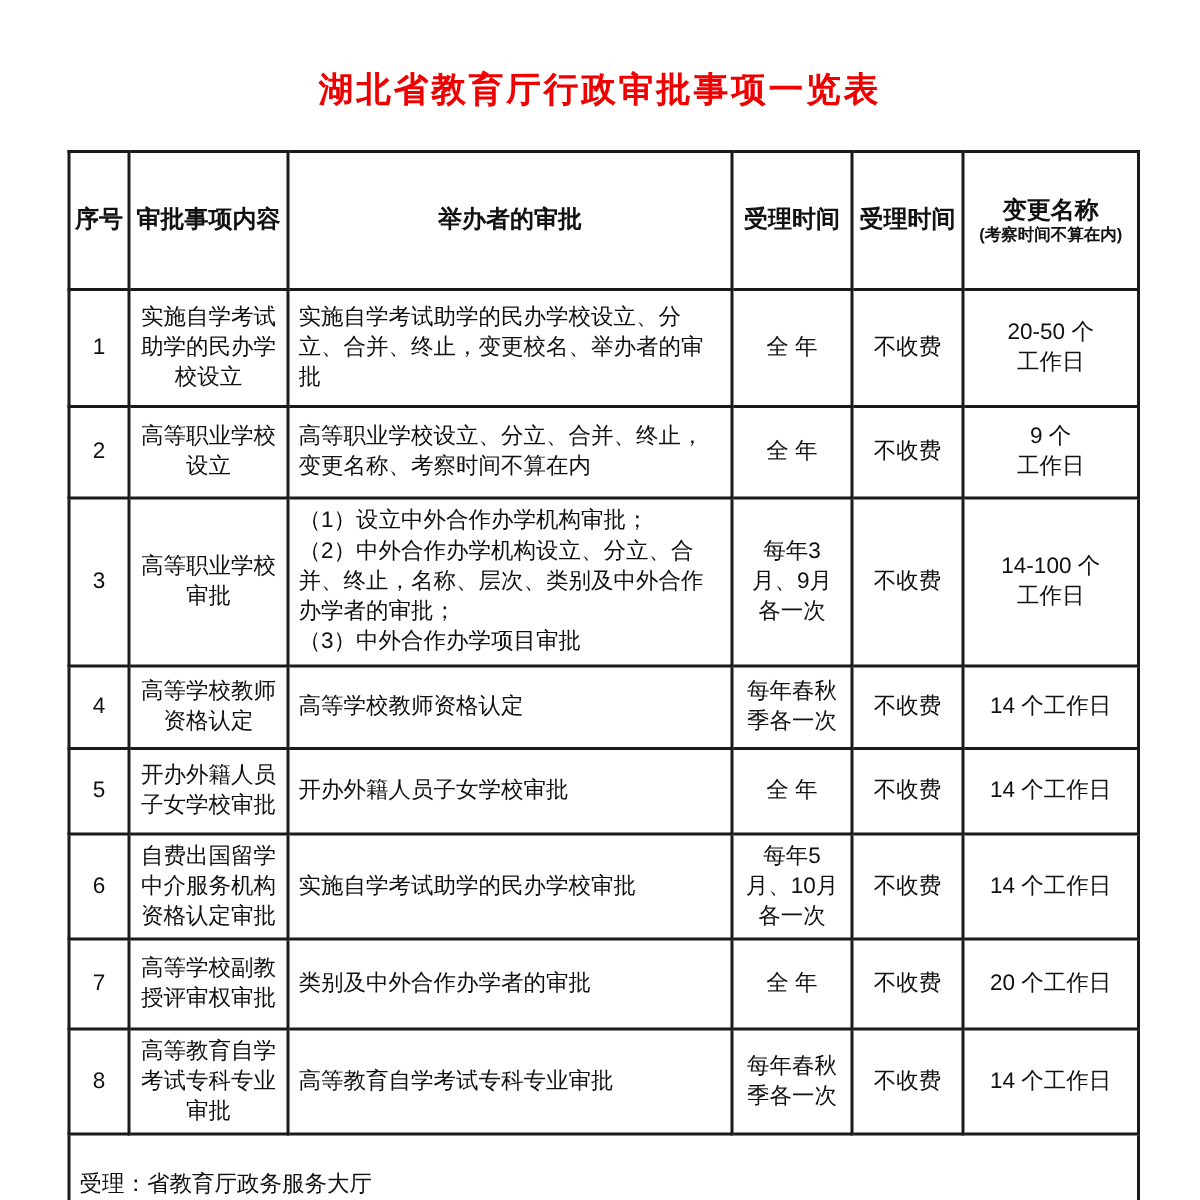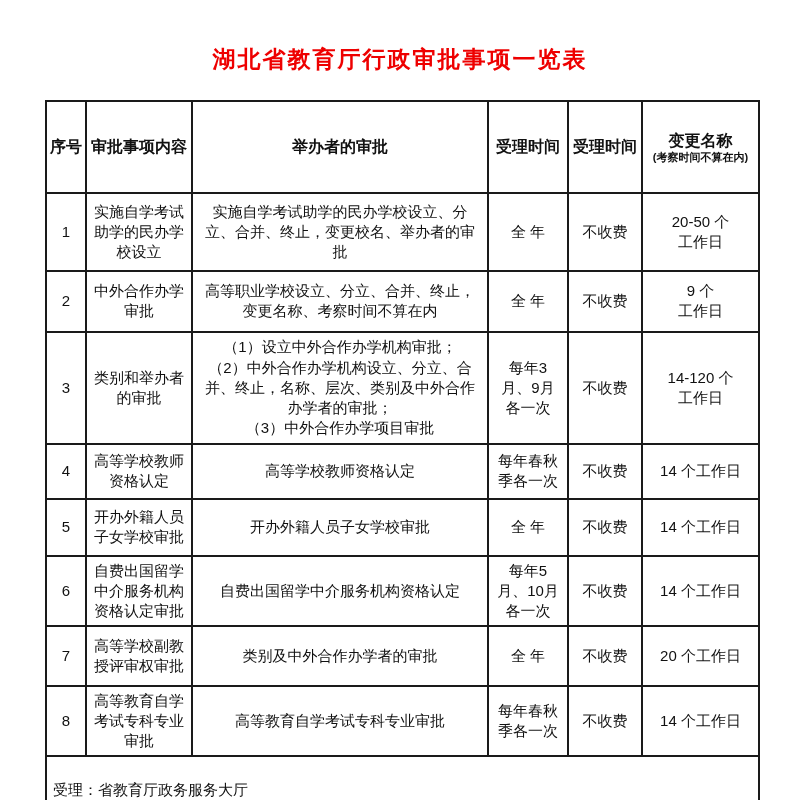--- a/index.html
+++ b/index.html
@@ -60,21 +60,21 @@
   .col-name   { width: 106px; }
   .col-content{ width: 296px; }
   .col-accept { width: 80px; }
   .col-fee    { width: 74px; }
   .col-promise{ width: 117px; }
 
   .cell-no, .cell-accept, .cell-fee, .cell-promise, .cell-name {
     text-align: center;
   }
   .cell-content {
-    text-align: center;
+    text-align: left;
     padding-left: 9px;
     padding-right: 6px;
   }
   tr.r-header { height: 45px; }
   tr.r1 { height: 78px; }
   tr.r2 { height: 61px; }
   tr.r3 { height: 112px; }
   tr.r4 { height: 55px; }
   tr.r5 { height: 57px; }
   tr.r6 { height: 70px; }
@@ -128,37 +128,37 @@
       <td class="cell-name">实施自学考试助学的民办学校设立</td>
       <td class="cell-content">实施自学考试助学的民办学校设立、分立、合并、终止，变更校名、举办者的审批</td>
       <td class="cell-accept">全 年</td>
       <td class="cell-fee">不收费</td>
       <td class="cell-promise">20-50 个
 工作日</td>
     </tr>
 
     <tr class="r2">
       <td class="cell-no">2</td>
-      <td class="cell-name">中外合作办学审批</td>
+      <td class="cell-name">高等职业学校设立</td>
       <td class="cell-content">高等职业学校设立、分立、合并、终止，变更名称、考察时间不算在内</td>
       <td class="cell-accept">全 年</td>
       <td class="cell-fee">不收费</td>
       <td class="cell-promise">9 个
 工作日</td>
     </tr>
 
     <tr class="r3">
       <td class="cell-no">3</td>
-      <td class="cell-name">类别和举办者的审批</td>
+      <td class="cell-name">高等职业学校审批</td>
       <td class="cell-content">（1）设立中外合作办学机构审批；
 （2）中外合作办学机构设立、分立、合并、终止，名称、层次、类别及中外合作办学者的审批；
 （3）中外合作办学项目审批</td>
       <td class="cell-accept">每年3月、9月各一次</td>
       <td class="cell-fee">不收费</td>
-      <td class="cell-promise">14-120 个
+      <td class="cell-promise">14-100 个
 工作日</td>
     </tr>
 
     <tr class="r4">
       <td class="cell-no">4</td>
       <td class="cell-name">高等学校教师资格认定</td>
       <td class="cell-content">高等学校教师资格认定</td>
       <td class="cell-accept">每年春秋季各一次</td>
       <td class="cell-fee">不收费</td>
       <td class="cell-promise">14 个工作日</td>
@@ -169,21 +169,21 @@
       <td class="cell-name">开办外籍人员子女学校审批</td>
       <td class="cell-content">开办外籍人员子女学校审批</td>
       <td class="cell-accept">全 年</td>
       <td class="cell-fee">不收费</td>
       <td class="cell-promise">14 个工作日</td>
     </tr>
 
     <tr class="r6">
       <td class="cell-no">6</td>
       <td class="cell-name">自费出国留学中介服务机构资格认定审批</td>
-      <td class="cell-content">自费出国留学中介服务机构资格认定</td>
+      <td class="cell-content">实施自学考试助学的民办学校审批</td>
       <td class="cell-accept">每年5月、10月各一次</td>
       <td class="cell-fee">不收费</td>
       <td class="cell-promise">14 个工作日</td>
     </tr>
 
     <tr class="r7">
       <td class="cell-no">7</td>
       <td class="cell-name">高等学校副教授评审权审批</td>
       <td class="cell-content">类别及中外合作办学者的审批</td>
       <td class="cell-accept">全 年</td>

